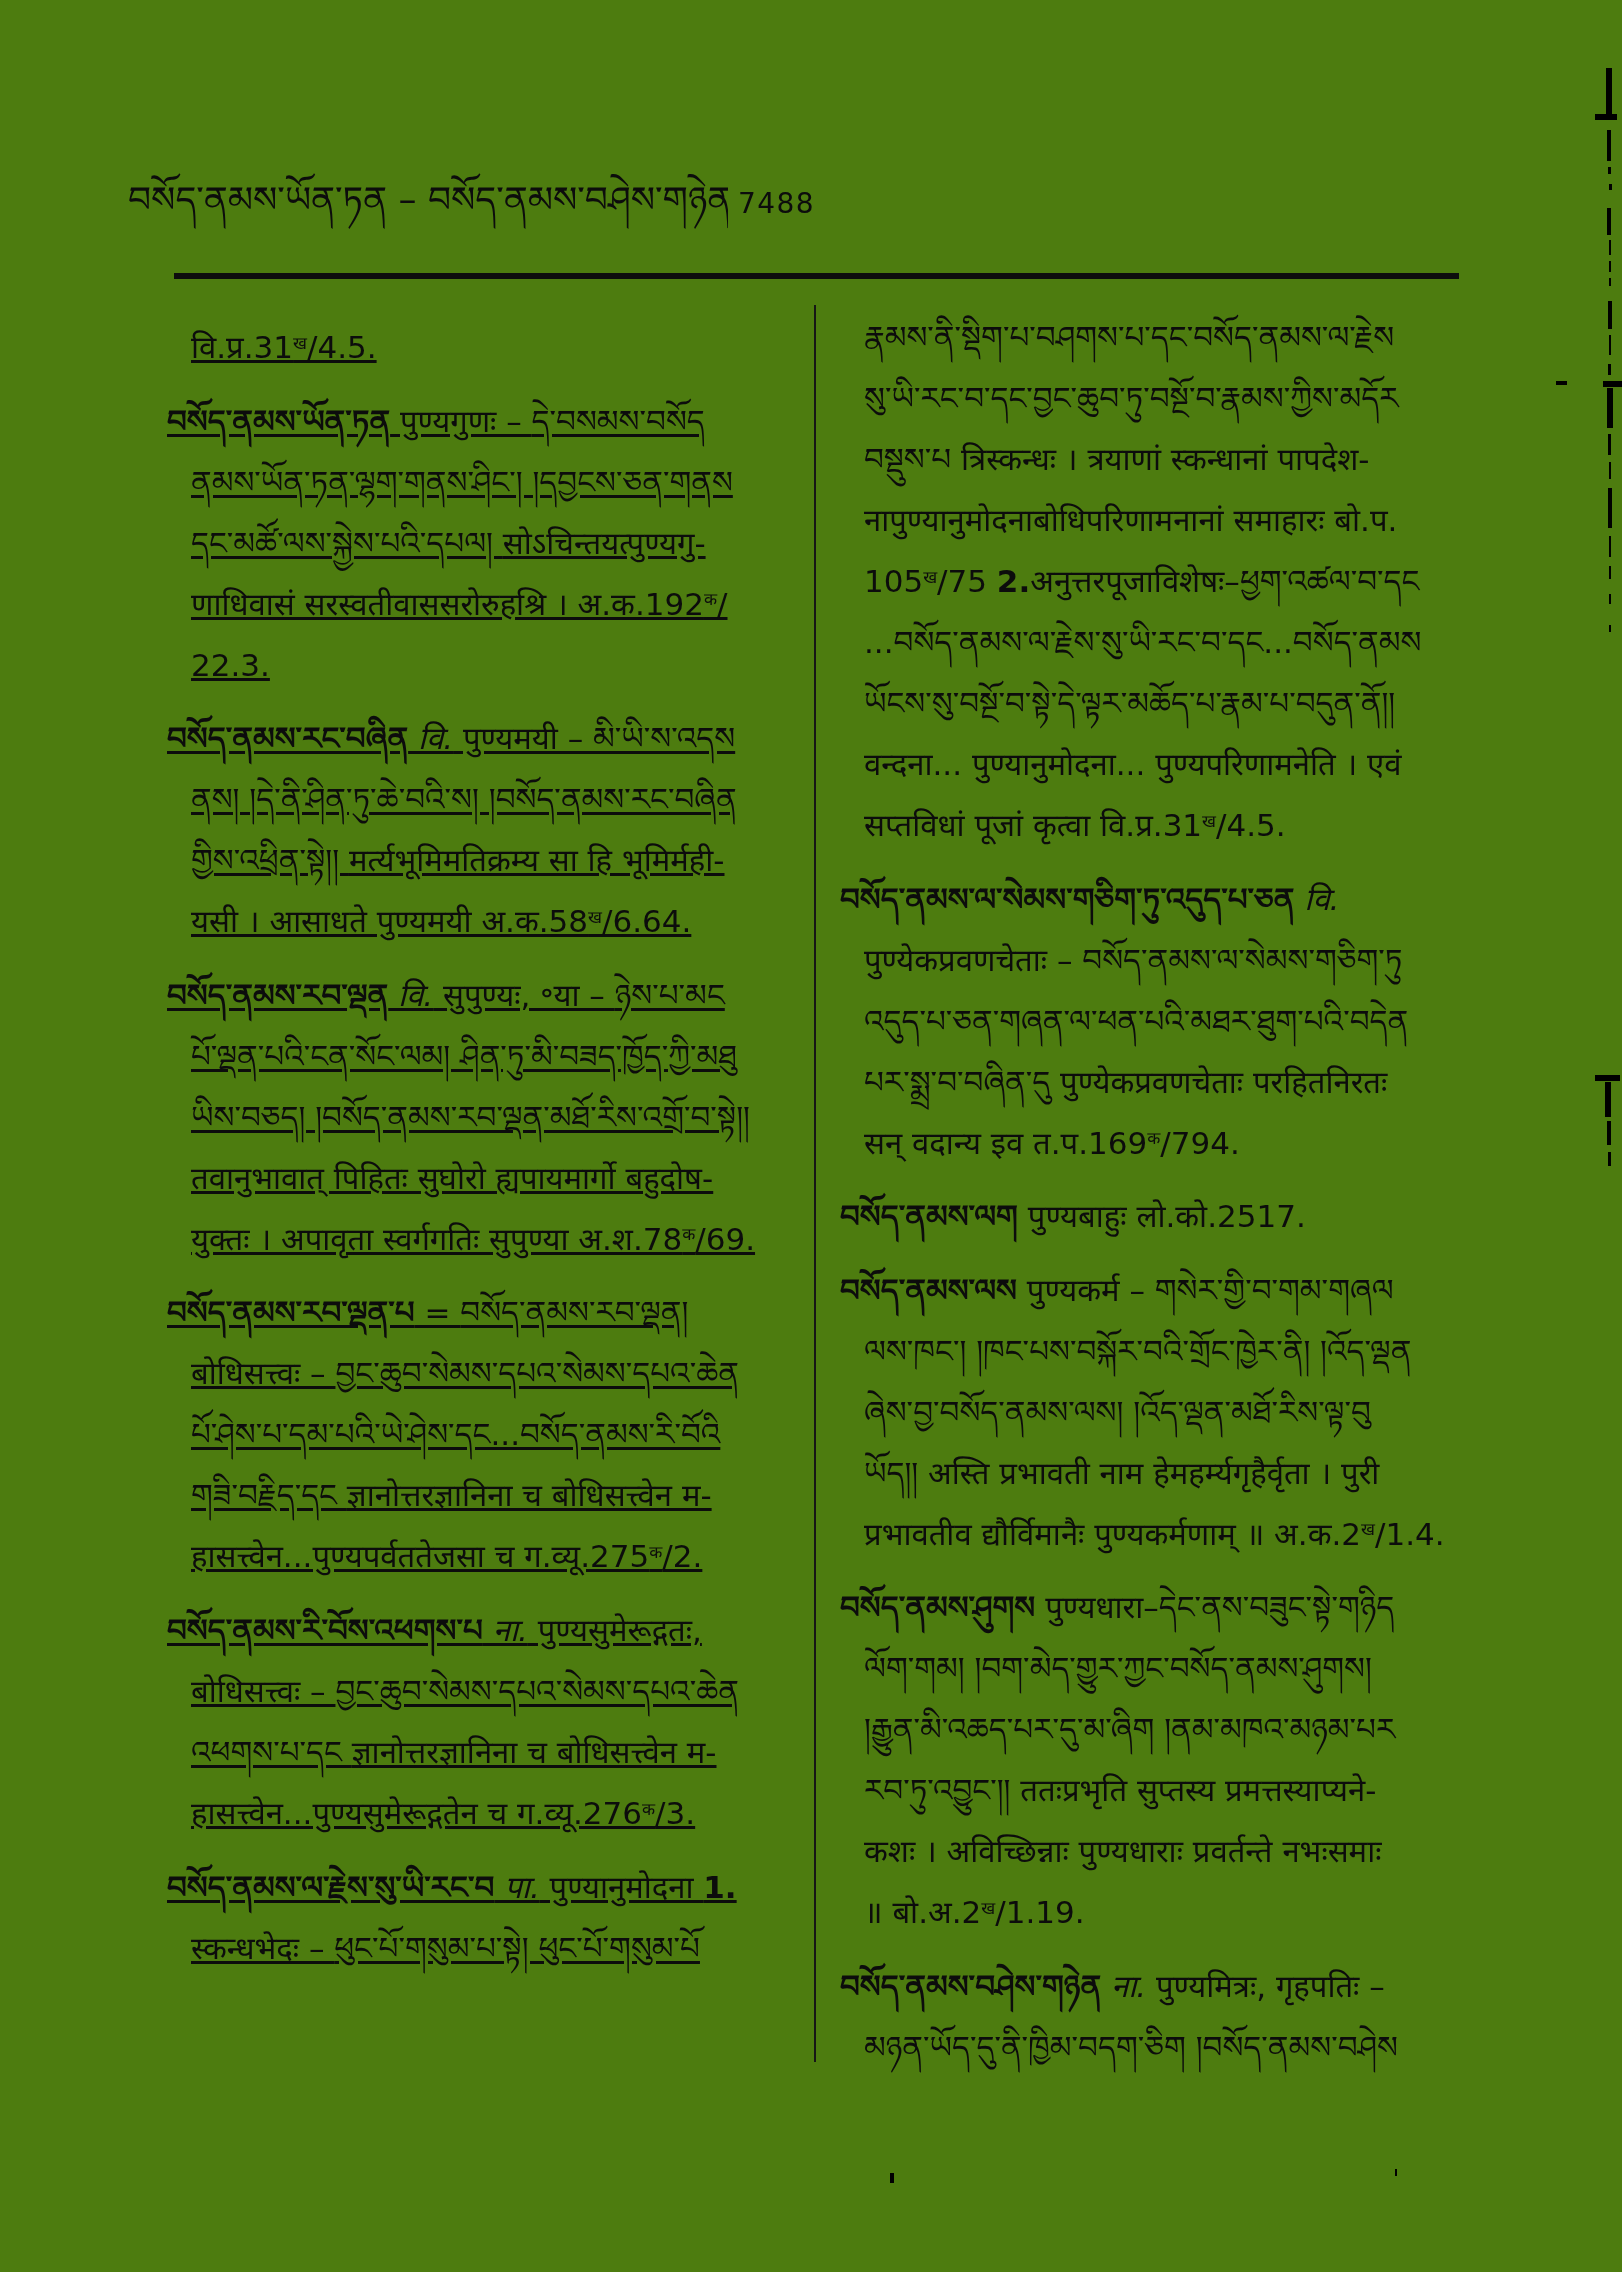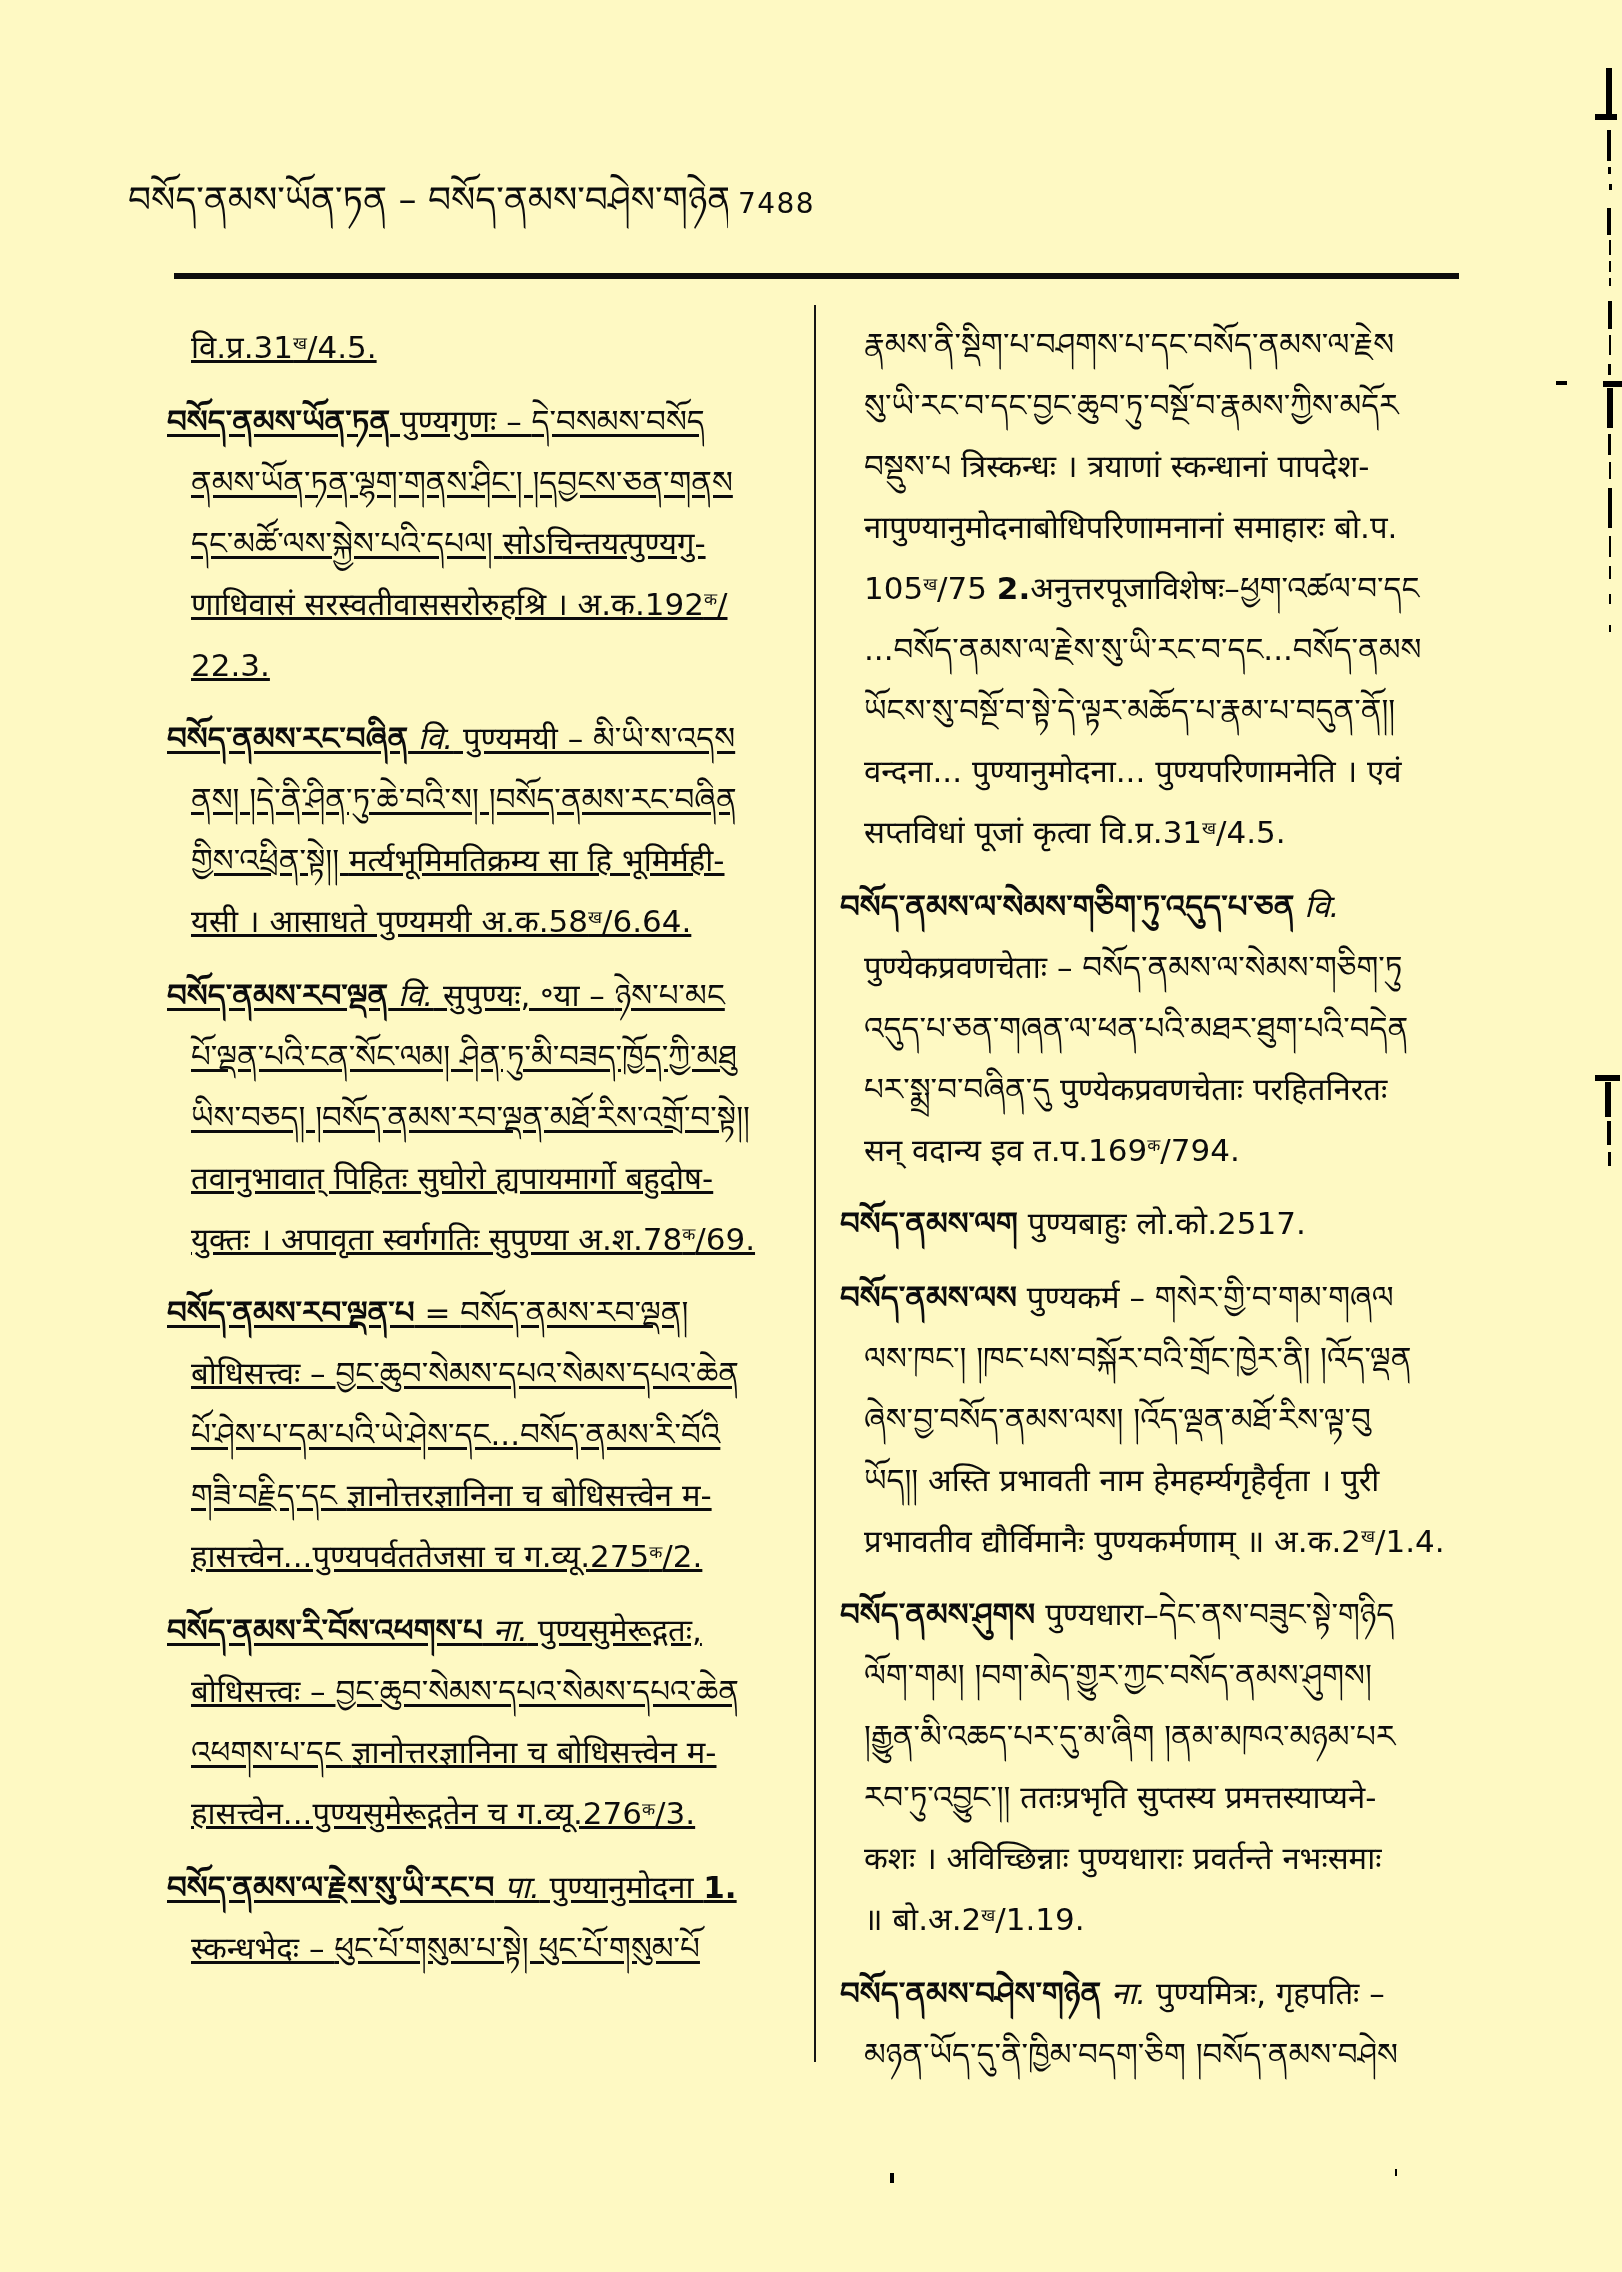--- a/index.html
+++ b/index.html
@@ -1,38 +1,38 @@
 <!DOCTYPE html>
 <html style="font-size:11px"><head>
 <meta charset="utf-8">
 <style>
   html,body{margin:0;padding:0;}
   body{
     width:1623px;height:2273px;position:relative;
     background:#ffffff;color:#0c0c0c;
     font-family:"DejaVu Sans", sans-serif;
   }
-  .page{position:absolute;left:0;top:0;width:1623px;height:2273px;background:#fef9c3;overflow:hidden;}
+  .page{position:absolute;left:0;top:0;width:1623px;height:2273px;background:#4d7c0f;overflow:hidden;}
   .running-head{
     position:absolute;left:128px;top:165px;width:600px;height:70px;
     font-size:36px;line-height:70px;white-space:nowrap;overflow:hidden;
   }
   .page-number{
     position:absolute;left:738px;top:170px;height:70px;
     font-size:28px;line-height:67px;letter-spacing:1.4px;
   }
   .header-rule{
     position:absolute;left:174px;top:273px;width:1285px;height:6.3px;background:#0d0d0d;
   }
   .col-divider{
     position:absolute;left:814px;top:305px;width:2.1px;height:1757px;background:#161616;
   }
   .column{position:absolute;top:317px;}
   .column.left{left:167px;width:631px;text-decoration:underline;}
-  .column.right{left:840px;top:314px;width:635px;}
+  .column.right{left:840px;top:307px;width:635px;}
   .line{
     height:61px;line-height:61px;font-size:31px;
     white-space:nowrap;overflow:hidden;
   }
   .line.indent{padding-left:24px;}
   .line.gap{margin-top:12.6px;}
   .seg-bold{font-weight:bold;}
   .seg-italic{font-style:italic;}
   .seg-sup{font-size:55%;position:relative;top:-0.55em;}
   .artifact{position:absolute;background:#000;}

